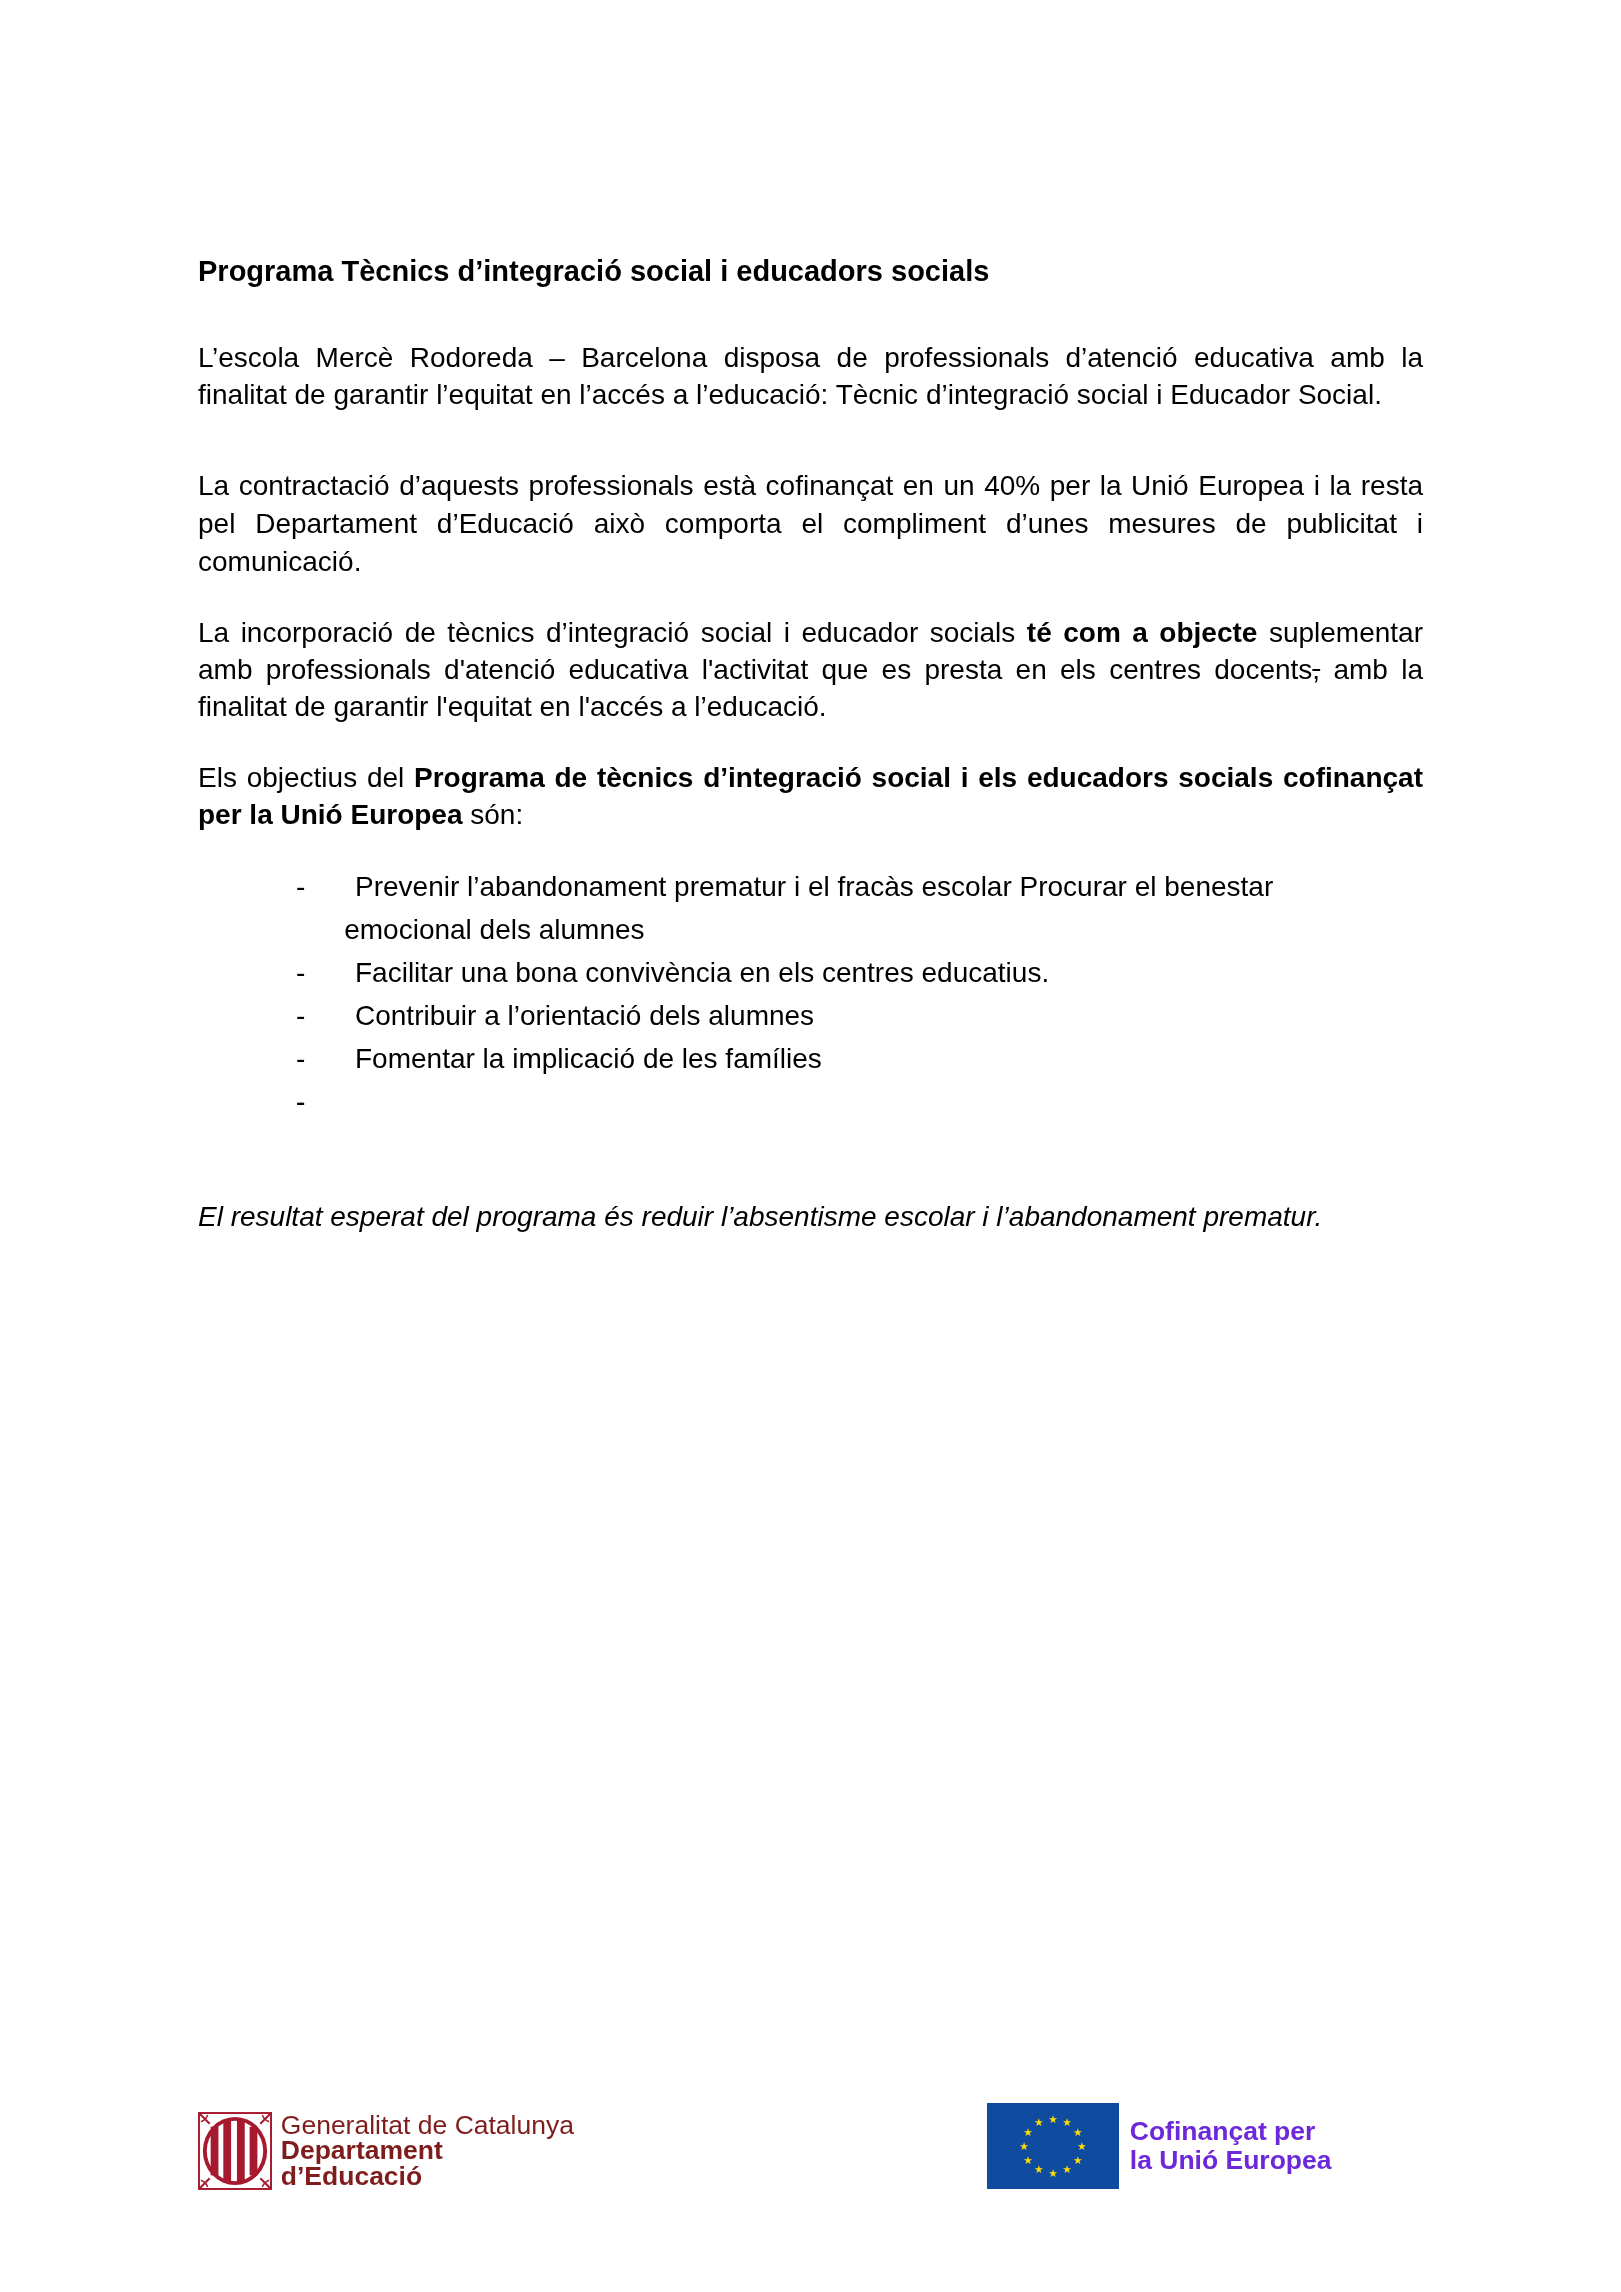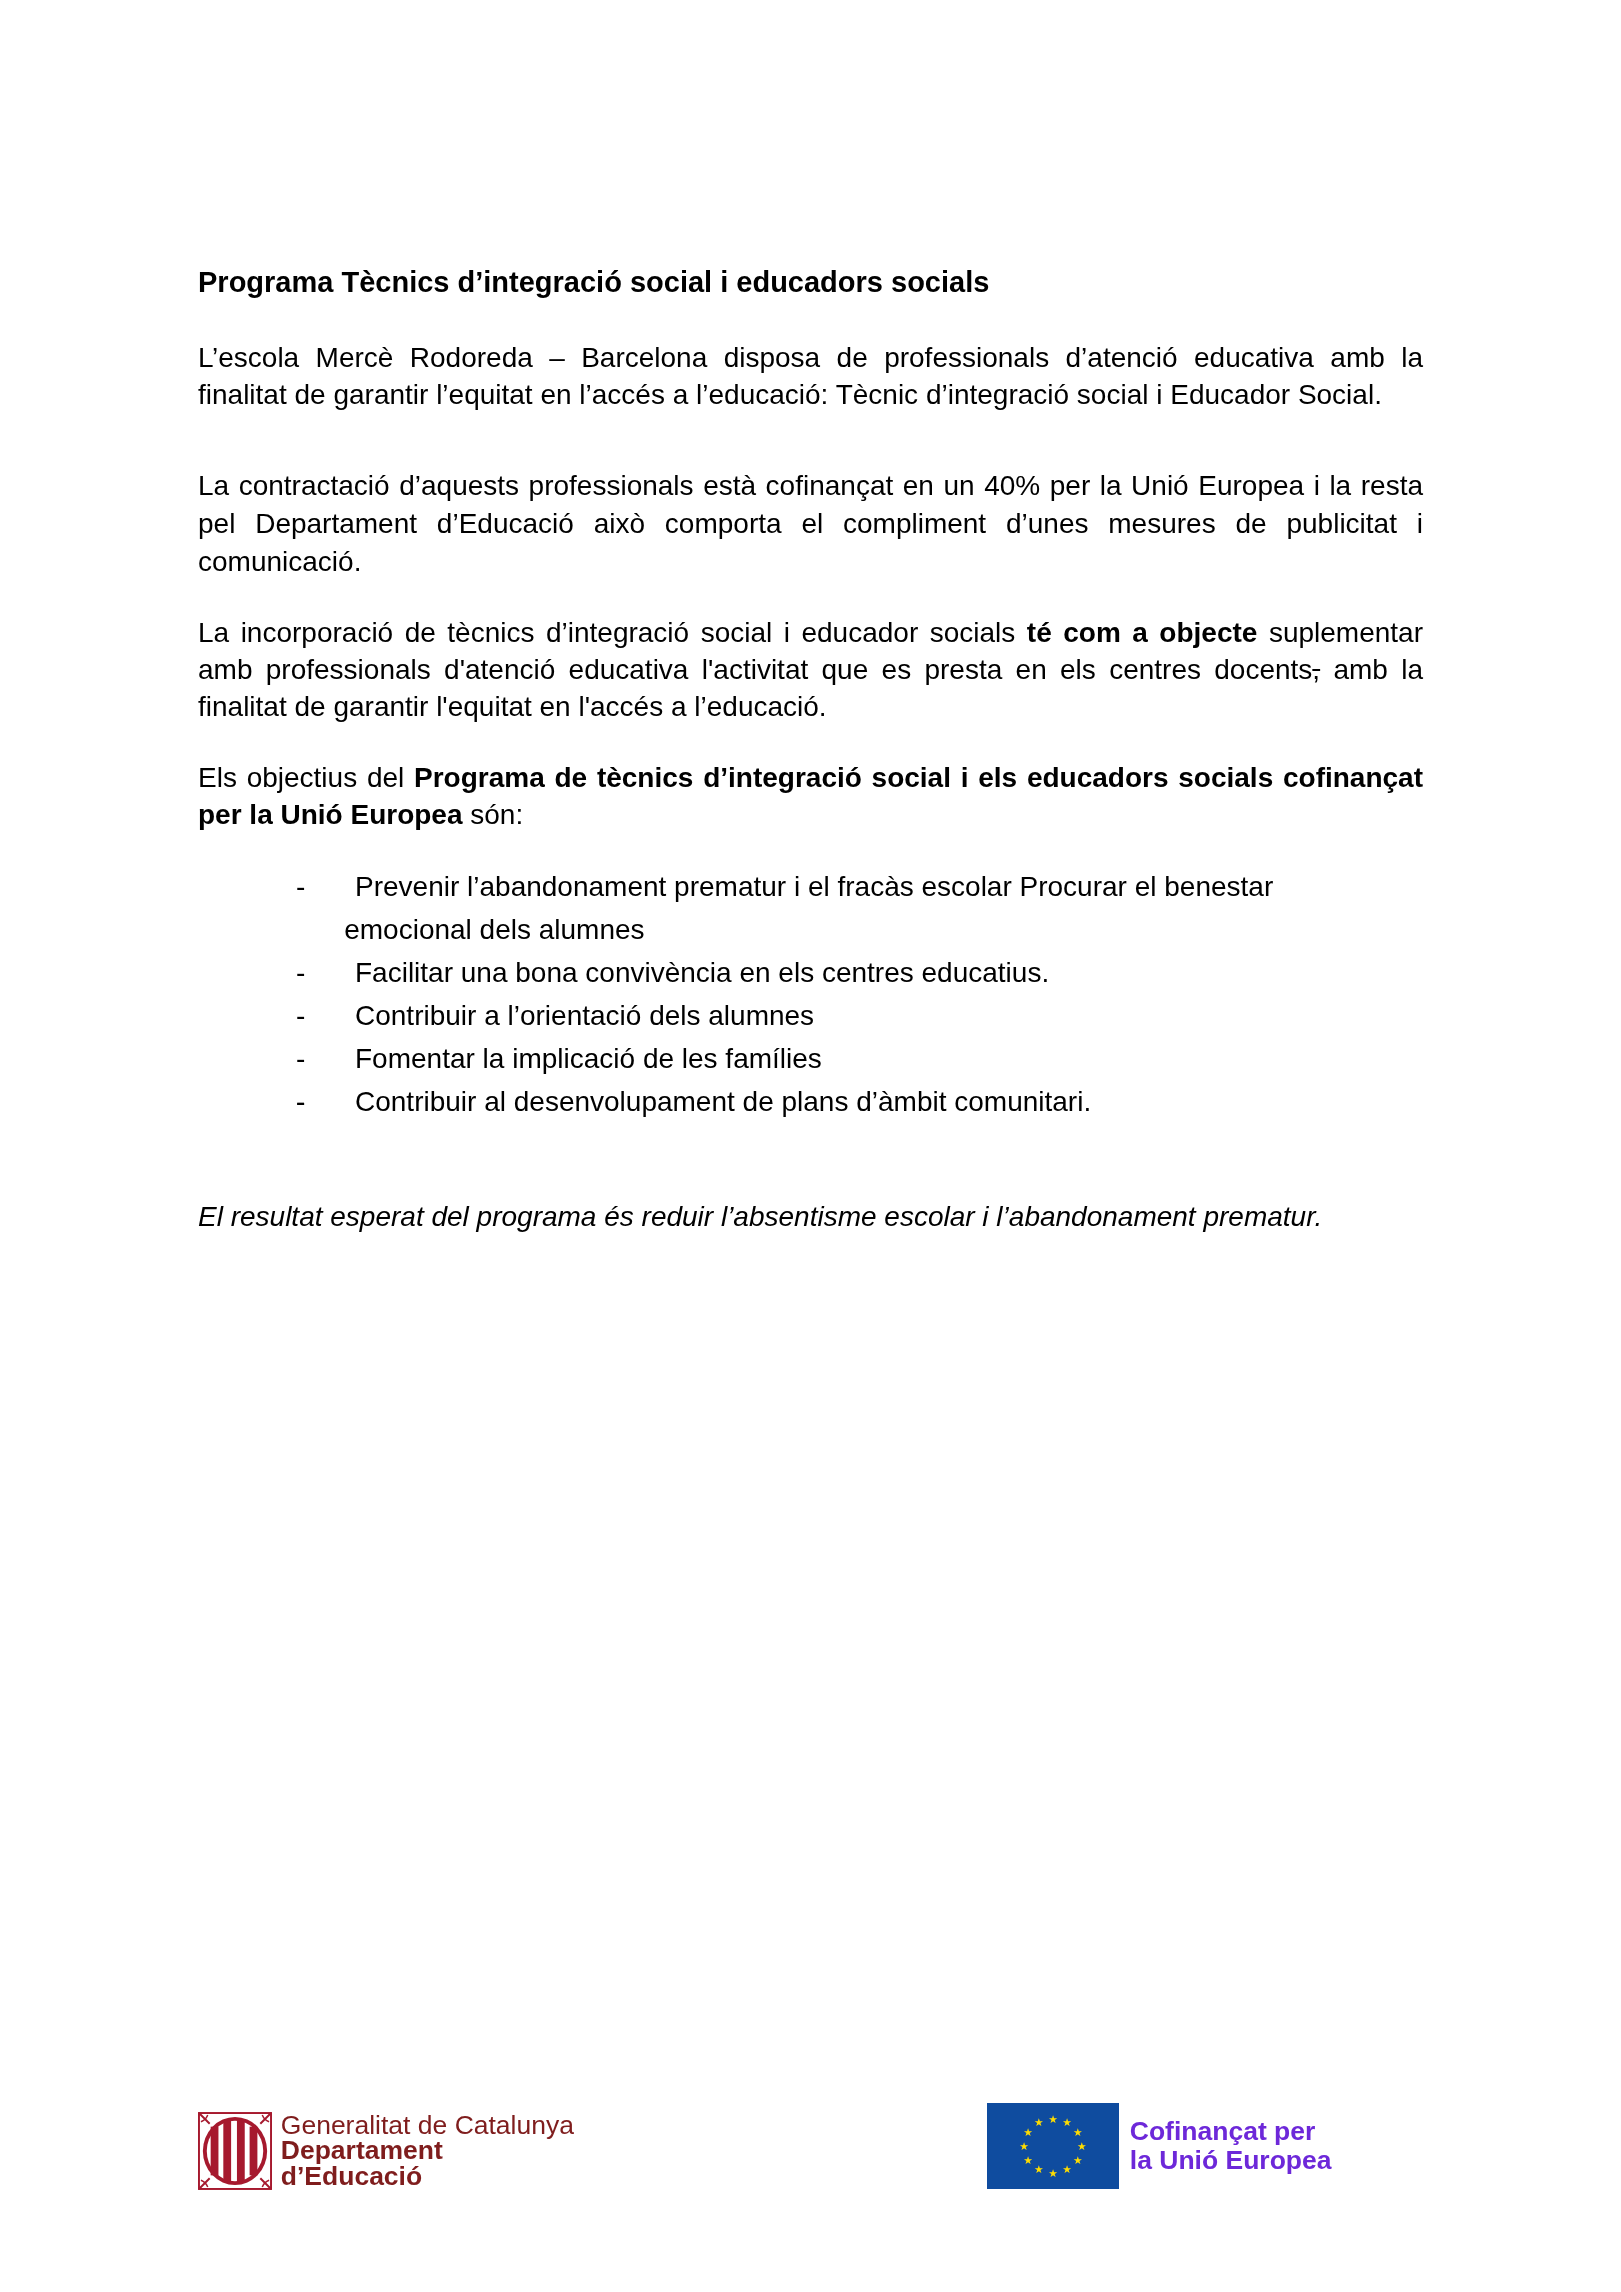--- a/index.html
+++ b/index.html
@@ -1,20 +1,20 @@
 <!DOCTYPE html>
 <html><head>
 <meta charset="utf-8">
 <style>
   html, body { margin: 0; padding: 0; background: #ffffff; }
   body { width: 1621px; height: 2293px; position: relative; overflow: hidden;
          font-family: "Liberation Sans", sans-serif; color: #000; }
   .block { position: absolute; left: 198px; width: 1225px; font-size: 28px; line-height: 37px;
            text-align: justify; margin: 0; }
-  .title { position: absolute; left: 198px; top: 264px; font-size: 29px; font-weight: bold; line-height: 37px; margin: 0; }
+  .title { position: absolute; left: 198px; top: 253px; font-size: 29px; font-weight: bold; line-height: 37px; margin: 0; }
   b { font-weight: bold; }
   .list { position: absolute; left: 198px; top: 865px; width: 1225px; margin: 0; padding: 0; list-style: none;
           font-size: 28px; line-height: 43px; }
   .list li { position: relative; padding-left: 157px; }
   .list li .dash { position: absolute; left: 98px; top: 0; }
   .list li .txt { display: block; text-indent: 0; }
   .list li.wrap .txt { width: 1068px; text-indent: 0; }
   .list li.wrap .cont { display: block; margin-left: -10.8px; }
   .footer-left { position: absolute; left: 198px; top: 2111px; height: 80px; display: flex; align-items: center; }
   .gen-logo { width: 74px; height: 78px; }
@@ -54,21 +54,20 @@
   </li>
   <li>
     <span class="dash">-</span>
     <span class="txt">Fomentar la implicació de les famílies</span>
   </li>
   <li>
     <span class="dash">-</span>
   </li>
   <li>
     <span class="dash">-</span>
-    <span class="txt">Contribuir al desenvolupament de plans d’àmbit comunitari.</span>
   </li>
 </ul>
 
 <p class="block" style="top:1198px;font-style:italic;">El resultat esperat del programa és reduir l’absentisme escolar i l’abandonament prematur.</p>
 
 <div class="footer-left">
   <svg class="gen-logo" viewBox="0 0 76 80" width="74" height="78">
     <rect x="1" y="1" width="74" height="78" fill="none" stroke="#a6192e" stroke-width="2"></rect>
     <path d="M1 1 L12 12 M75 1 L64 12 M1 79 L12 68 M75 79 L64 68" stroke="#a6192e" stroke-width="2"></path>
     <path d="M3 10 Q8 8 10 3 M73 10 Q68 8 66 3 M3 70 Q8 72 10 77 M73 70 Q68 72 66 77" stroke="#a6192e" stroke-width="1.5" fill="none"></path>

